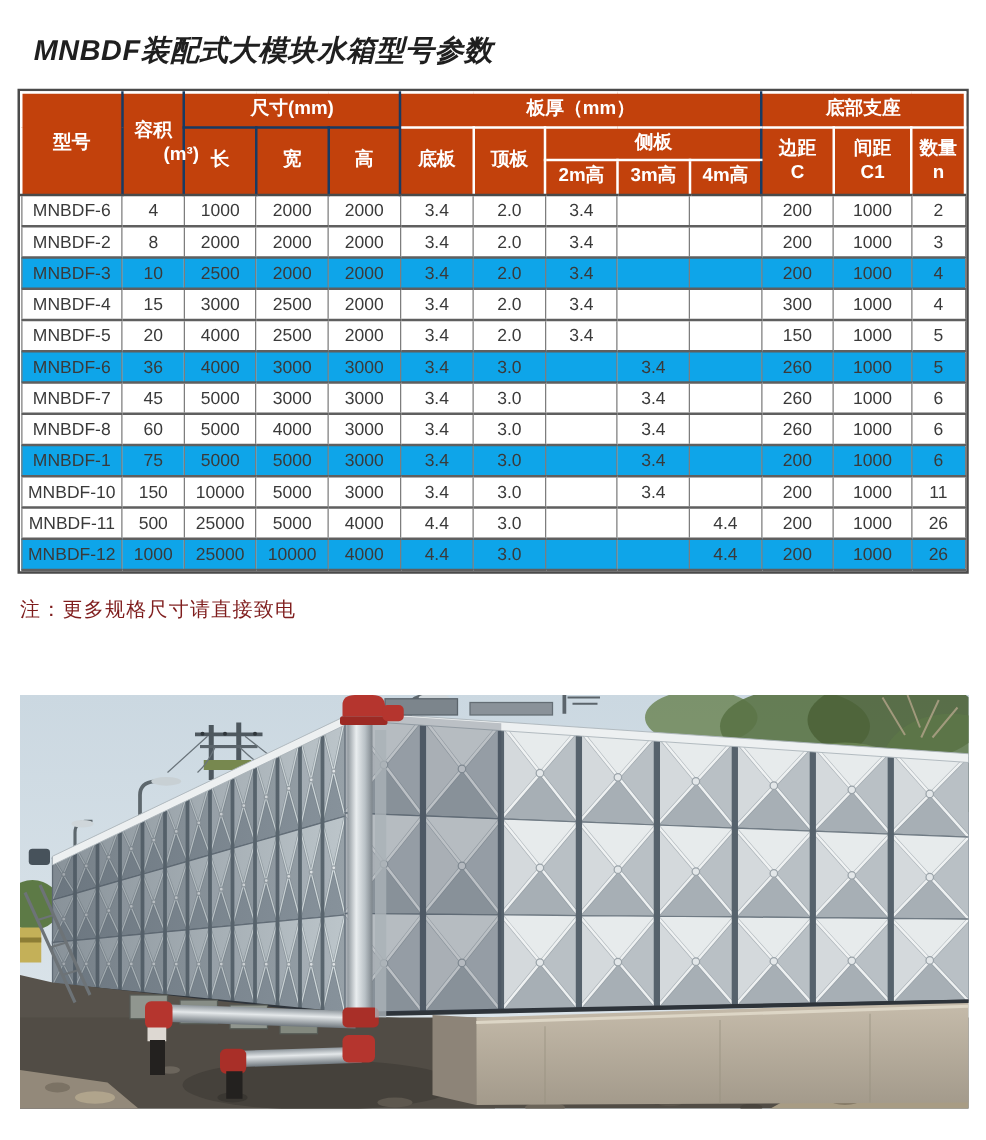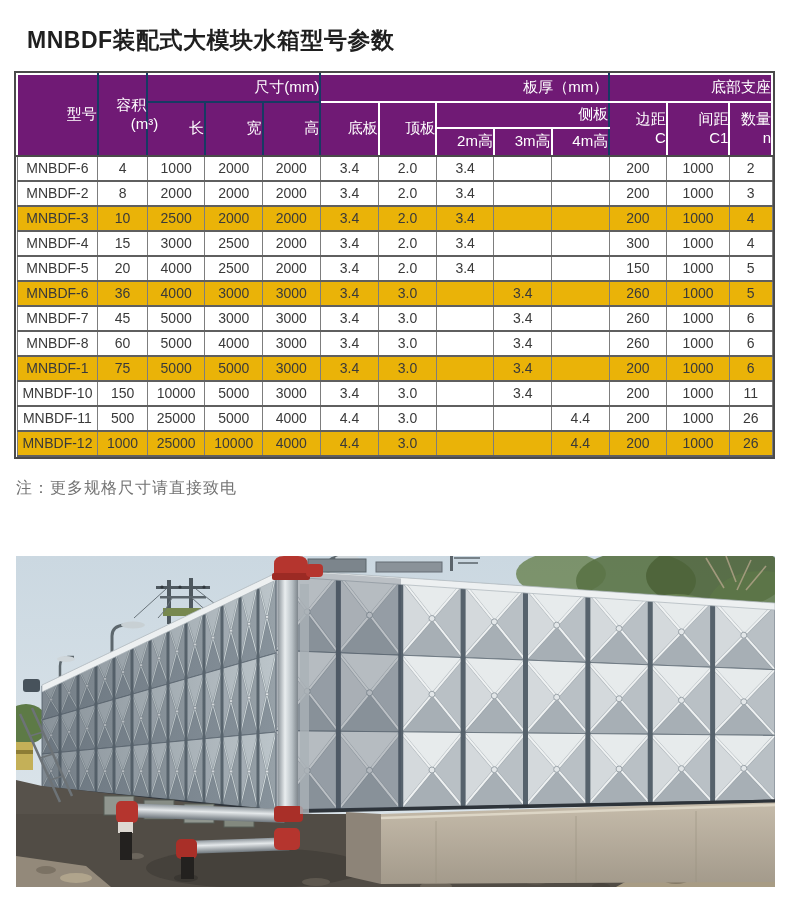--- a/index.html
+++ b/index.html
@@ -1,33 +1,33 @@
 <!DOCTYPE html>
 <html><head>
 <meta charset="utf-8">
 <style>
   html,body{margin:0;padding:0;background:#ffffff;}
   body{width:789px;font-family:"Liberation Sans","DejaVu Sans",sans-serif;-webkit-font-smoothing:antialiased;}
   .page{width:789px;height:912px;position:relative;overflow:hidden;background:#fff;}
 
-  .title{margin:26px 0 0 27px;font-size:23px;font-weight:bold;color:#1f1f1f;letter-spacing:.5px;line-height:1.25;}
+  .title{margin:26px 0 0 27px;font-size:23px;font-weight:bold;color:#1f1f1f;letter-spacing:.5px;line-height:1.25;font-style:italic;}
 
   .spec-wrap{margin:16px 0 0 14px;width:761px;border:2px solid #4a4a4a;box-sizing:border-box;}
   table.spec{border-collapse:collapse;table-layout:fixed;width:100%;}
-  table.spec th{background:#701a75;color:#ffffff;font-weight:normal;font-size:15px;text-align:right;vertical-align:middle;border:2px solid #ffffff;padding:1px 0;line-height:1.25;}
+  table.spec th{background:#c2410c;color:#ffffff;font-weight:bold;font-size:15px;text-align:center;vertical-align:middle;border:2px solid #ffffff;padding:1px 0;line-height:1.25;}
   table.spec th.dR{border-right-color:#173a63;}
   table.spec th.dL{border-left-color:#173a63;}
   table.spec th.dB{border-bottom-color:#173a63;}
   table.spec thead tr.last th, table.spec thead th.bodytop{border-bottom:2px solid #4a4a4a;}
   table.spec td{border:1px solid #7d7d7d;border-bottom:2px solid #5f5f5f;text-align:center;font-size:14px;color:#3a3a3a;height:23px;padding:0;background:#ffffff;}
-  table.spec tr.alt td{background:#eab308;}
+  table.spec tr.alt td{background:#0ea5e9;}
   .r1{height:28px;} .r2{height:26px;} .r3{height:28px;}
   .sup{font-size:inherit;margin-left:32px;}
 
-  .note{margin:19px 0 0 16px;font-size:16px;color:#737373;letter-spacing:1px;}
+  .note{margin:19px 0 0 16px;font-size:16px;color:#7f1d1d;letter-spacing:1px;}
 
   .photo{position:absolute;left:16px;top:556px;width:759px;height:331px;overflow:hidden;background:#cfdbe2;}
   .photo svg{display:block;}
 </style>
 </head>
 <body>
 
 <div class="page">
 
   <h1 class="title"><span>MNBDF装配式大模块水箱型号参数</span></h1>

